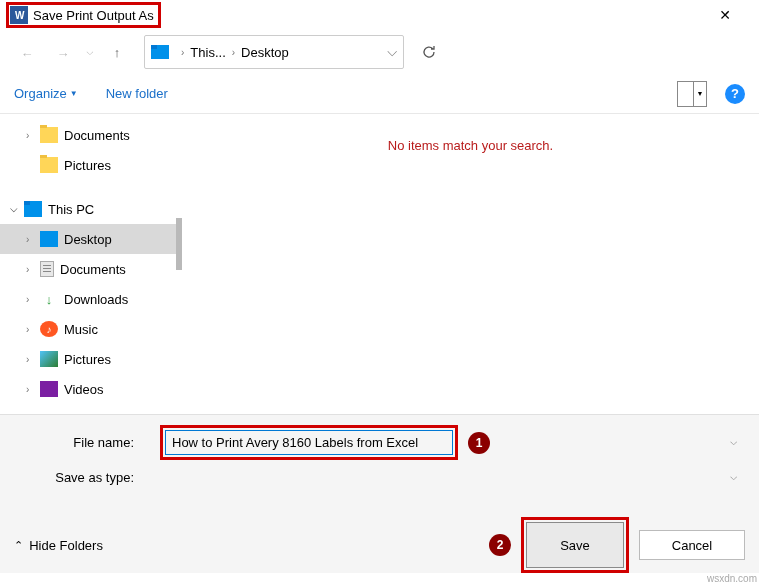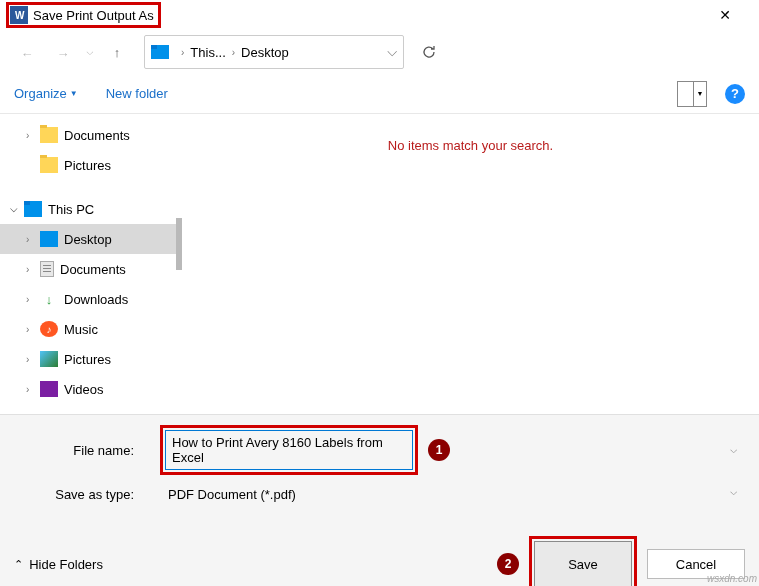--- a/index.html
+++ b/index.html
@@ -57,35 +57,35 @@
 .music{background:#ff5722;border-radius:50%;color:#fff;font-size:10px;}
 .pics{background:linear-gradient(135deg,#4fc3f7,#2e7d32);}
 .vids{background:#7b1fa2;}
 .main { flex:1; padding-top:24px; text-align:center; color:#b91c1c; }
 
 
 .form { padding: 10px 14px 8px; background:#f5f5f5; border-top:1px solid #e0e0e0;}
 .frow { display:flex; align-items:center; margin-bottom:6px; }
 .flabel { width:146px; text-align:right; padding-right:26px; }
 .fname-wrap { border:3px solid #d00000; display:flex; align-items:center; padding:2px;}
-.fname-input { border:1px solid #0078d4; padding:4px 6px; width:248px; }
+.fname-input { border:1px solid #0078d4; padding:4px 6px; width:288px; }
 .fval { flex:1; padding:6px 8px; display:flex; }
 .fval .caret{margin-left:auto;color:#888;font-size:9px;}
 .marker{width:22px;height:22px;border-radius:50%;background:#8b0000;color:#fff;display:flex;align-items:center;justify-content:center;font-weight:bold;font-size:12px;margin-left:10px;}
 
 
 .footer { display:flex; align-items:center; padding:14px 14px 0; background:#f5f5f5;}
 .hidef { display:flex; align-items:center; }
 .hidef .chev{margin-right:6px;font-size:11px;}
 .fspacer{flex:1;}
 .save-wrap{border:3px solid #d00000;padding:2px;margin-right:10px;}
 .btn { width:98px; height:46px; border:1px solid #8a8a8a; background:#e9e9e9; display:flex;align-items:center;justify-content:center;}
-.cancel{width:98px;height:30px;border:1px solid #bbb;background:#fff;display:flex;align-items:center;justify-content:center;}
-
-.watermark{position:absolute;right:2px;bottom:2px;font-size:10px;color:#aaa;font-style:italic;}
+.cancel{width:106px;height:30px;border:1px solid #bbb;background:#fff;display:flex;align-items:center;justify-content:center;}
+
+.watermark{position:absolute;right:2px;bottom:2px;font-size:10px;color:#aaa;}
 </style>
 </head>
 <body>
 
 <div class="titlebar">
   <div class="title-group">
     <div class="word-icon">
       <svg viewBox="0 0 12 12">
           <text x="2" y="10" font-size="10" fill="#fff" font-weight="bold">W</text>
         </svg>
@@ -192,21 +192,20 @@
       <div class="fname-input">How to Print Avery 8160 Labels from Excel</div>
     </div>
     <div class="marker">1</div>
     <div class="fval" style="flex:1;justify-content:flex-end;">
       <span class="caret">⌵</span>
     </div>
   </div>
   <div class="frow">
     <div class="flabel">Save as type:</div>
     <div class="fval">
-      <span>PDF Document (*.pdf)</span>
       <span class="caret">⌵</span>
     </div>
   </div>
 </div>
 
 <div class="footer">
   <div class="hidef">
     <span class="chev">⌃</span>
     <span>Hide Folders</span>
   </div>

